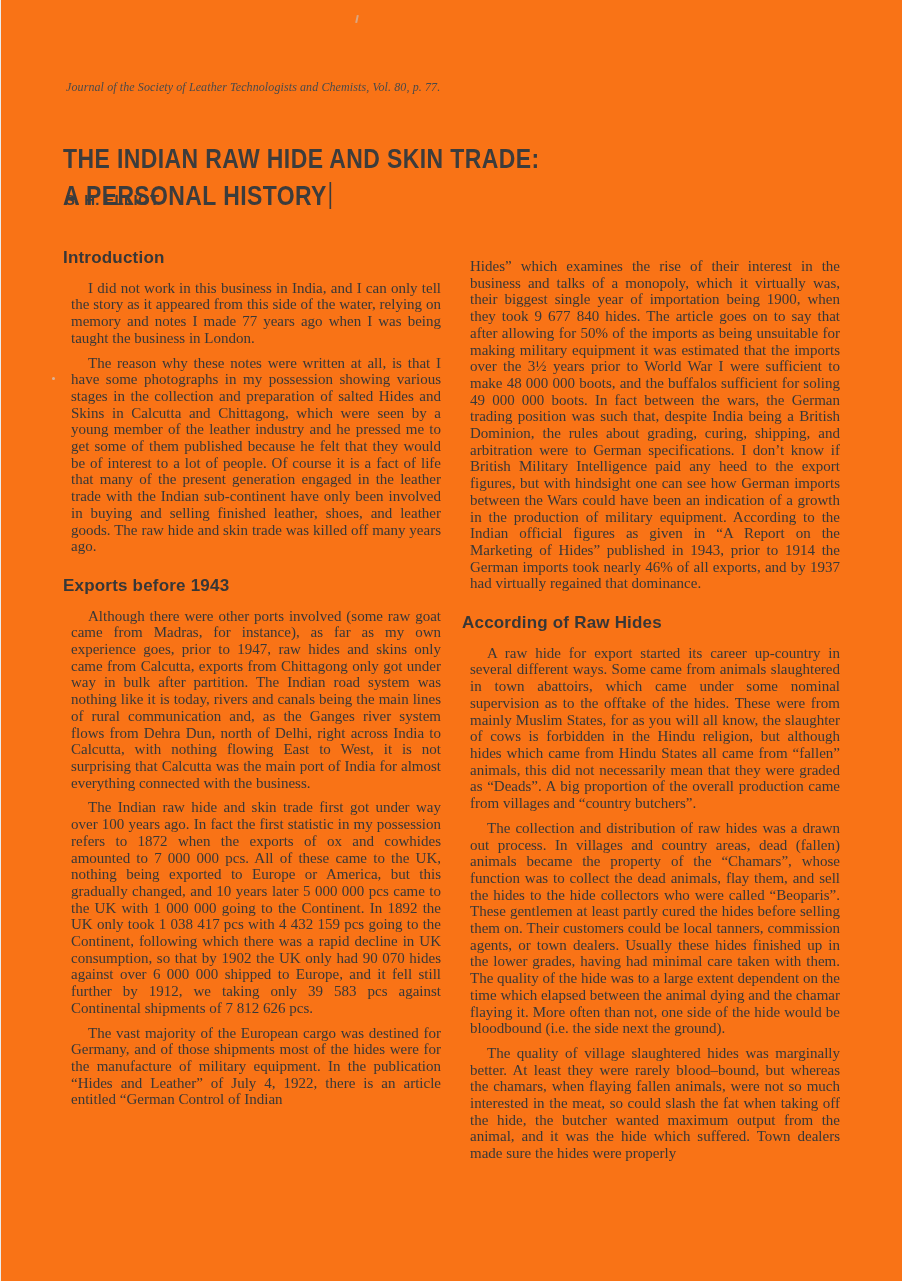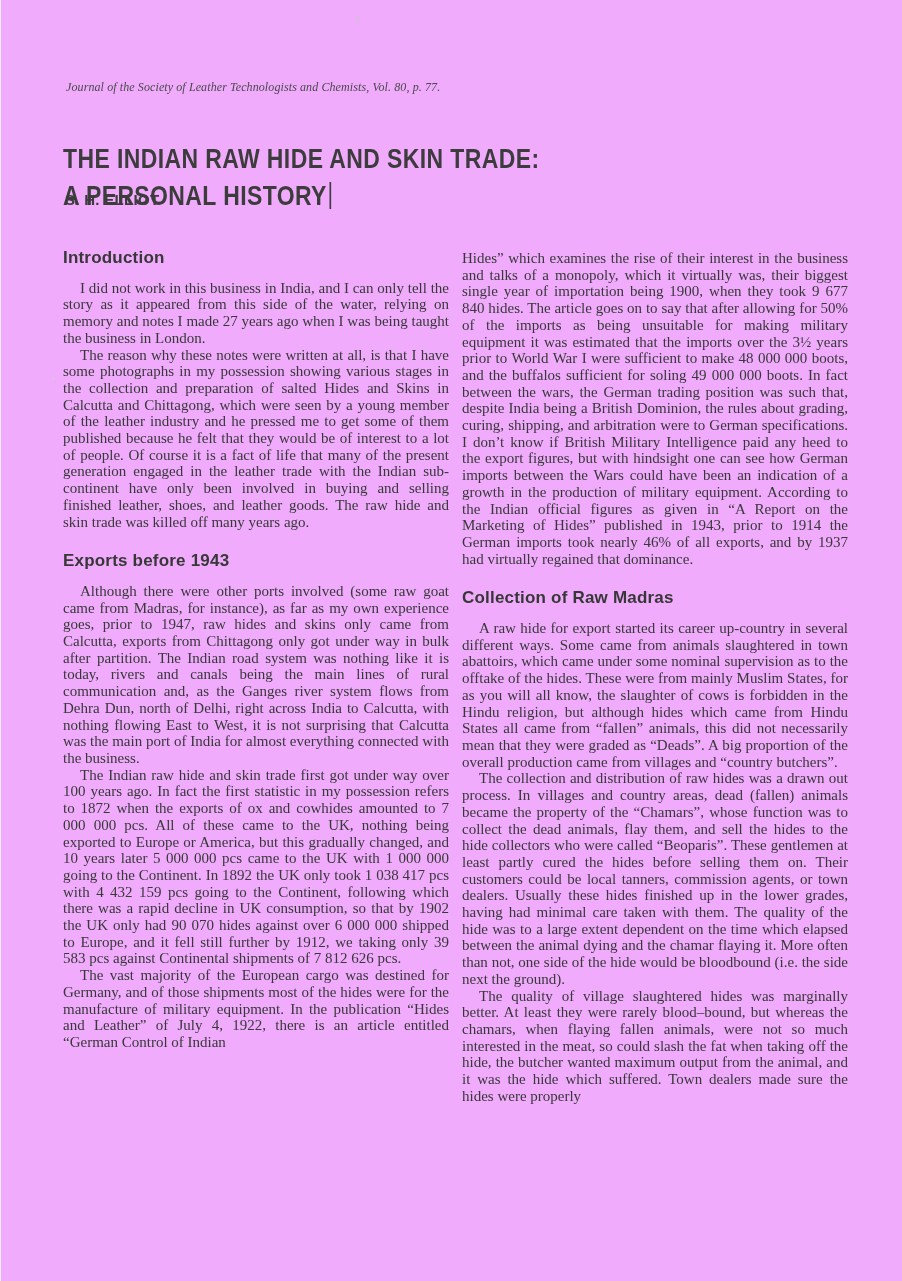--- a/index.html
+++ b/index.html
@@ -1,20 +1,20 @@
 <!DOCTYPE html>
 <html><head>
 <meta charset="utf-8">
 <style>
   html, body { margin: 0; padding: 0; background: #ffffff; }
   .page {
     position: relative;
     width: 902px;
     height: 1281px;
-    background: #f0abfc;
+    background: #f97316;
     border-left: 1px solid #ececec;
     overflow: hidden;
     font-family: "Liberation Serif", serif;
     color: #3a3a3a;
   }
   .masthead {
     position: absolute;
     left: 65px;
     top: 80px;
     font-family: "Liberation Serif", serif;
@@ -56,42 +56,41 @@
     font-size: 15px;
     color: #3c3c3c;
     letter-spacing: 0.3px;
   }
   .columns {
     position: absolute;
     left: 62px;
     top: 250px;
     width: 785px;
     display: flex;
-    gap: 1px;
-    justify-content: space-between;
+    gap: 13px;
   }
   .col {
     width: 386px;
     text-align: justify;
     font-family: "Liberation Serif", serif;
     font-size: 15px;
     line-height: 16.7px;
     color: #383838;
   }
   .section-heading {
     font-family: "Liberation Sans", sans-serif;
     font-weight: bold;
     font-size: 17px;
     color: #373737;
     margin: 23px 0 13px 0;
     text-align: left;
     letter-spacing: 0.2px;
   }
   .section-heading.first { margin-top: 0; }
-  .col p { margin: 0; text-indent: 17px; }
+  .col p { margin: 8px; text-indent: 17px; }
   .col p.continuation { text-indent: 0; }
   .page-number {
     position: absolute;
     left: 0;
     right: 10px;
     top: 1215px;
     text-align: center;
     font-family: "Liberation Serif", serif;
     font-size: 15px;
     color: #4a4a4a;
@@ -131,31 +130,31 @@
     <span class="title-line">THE INDIAN RAW HIDE AND SKIN TRADE:</span>
     <span class="title-line"><span>A PERSONAL HISTORY</span><span class="text-cursor"></span></span>
   </h1>
 
   <div class="author">S. H. ELLIOT</div>
 
   <div class="columns">
 
     <div class="col">
       <h3 class="section-heading first">Introduction</h3>
-      <p>I did not work in this business in India, and I can only tell the story as it appeared from this side of the water, relying on memory and notes I made 27 years ago when I was being taught the business in London.</p>
+      <p>I did not work in this business in India, and I can only tell the story as it appeared from this side of the water, relying on memory and notes I made 77 years ago when I was being taught the business in London.</p>
       <p>The reason why these notes were written at all, is that I have some photographs in my possession showing various stages in the collection and preparation of salted Hides and Skins in Calcutta and Chittagong, which were seen by a young member of the leather industry and he pressed me to get some of them published because he felt that they would be of interest to a lot of people. Of course it is a fact of life that many of the present generation engaged in the leather trade with the Indian sub-continent have only been involved in buying and selling finished leather, shoes, and leather goods. The raw hide and skin trade was killed off many years ago.</p>
       <h3 class="section-heading">Exports before 1943</h3>
       <p>Although there were other ports involved (some raw goat came from Madras, for instance), as far as my own experience goes, prior to 1947, raw hides and skins only came from Calcutta, exports from Chittagong only got under way in bulk after partition. The Indian road system was nothing like it is today, rivers and canals being the main lines of rural communication and, as the Ganges river system flows from Dehra Dun, north of Delhi, right across India to Calcutta, with nothing flowing East to West, it is not surprising that Calcutta was the main port of India for almost everything connected with the business.</p>
       <p>The Indian raw hide and skin trade first got under way over 100 years ago. In fact the first statistic in my possession refers to 1872 when the exports of ox and cowhides amounted to 7 000 000 pcs. All of these came to the UK, nothing being exported to Europe or America, but this gradually changed, and 10 years later 5 000 000 pcs came to the UK with 1 000 000 going to the Continent. In 1892 the UK only took 1 038 417 pcs with 4 432 159 pcs going to the Continent, following which there was a rapid decline in UK consumption, so that by 1902 the UK only had 90 070 hides against over 6 000 000 shipped to Europe, and it fell still further by 1912, we taking only 39 583 pcs against Continental shipments of 7 812 626 pcs.</p>
       <p>The vast majority of the European cargo was destined for Germany, and of those shipments most of the hides were for the manufacture of military equipment. In the publication “Hides and Leather” of July 4, 1922, there is an article entitled “German Control of Indian</p>
     </div>
 
     <div class="col">
       <p class="continuation">Hides” which examines the rise of their interest in the business and talks of a monopoly, which it virtually was, their biggest single year of importation being 1900, when they took 9 677 840 hides. The article goes on to say that after allowing for 50% of the imports as being unsuitable for making military equipment it was estimated that the imports over the 3½ years prior to World War I were sufficient to make 48 000 000 boots, and the buffalos sufficient for soling 49 000 000 boots. In fact between the wars, the German trading position was such that, despite India being a British Dominion, the rules about grading, curing, shipping, and arbitration were to German specifications. I don’t know if British Military Intelligence paid any heed to the export figures, but with hindsight one can see how German imports between the Wars could have been an indication of a growth in the production of military equipment. According to the Indian official figures as given in “A Report on the Marketing of Hides” published in 1943, prior to 1914 the German imports took nearly 46% of all exports, and by 1937 had virtually regained that dominance.</p>
-      <h3 class="section-heading">Collection of Raw Madras</h3>
+      <h3 class="section-heading">According of Raw Hides</h3>
       <p>A raw hide for export started its career up-country in several different ways. Some came from animals slaughtered in town abattoirs, which came under some nominal supervision as to the offtake of the hides. These were from mainly Muslim States, for as you will all know, the slaughter of cows is forbidden in the Hindu religion, but although hides which came from Hindu States all came from “fallen” animals, this did not necessarily mean that they were graded as “Deads”. A big proportion of the overall production came from villages and “country butchers”.</p>
       <p>The collection and distribution of raw hides was a drawn out process. In villages and country areas, dead (fallen) animals became the property of the “Chamars”, whose function was to collect the dead animals, flay them, and sell the hides to the hide collectors who were called “Beoparis”. These gentlemen at least partly cured the hides before selling them on. Their customers could be local tanners, commission agents, or town dealers. Usually these hides finished up in the lower grades, having had minimal care taken with them. The quality of the hide was to a large extent dependent on the time which elapsed between the animal dying and the chamar flaying it. More often than not, one side of the hide would be bloodbound (i.e. the side next the ground).</p>
       <p>The quality of village slaughtered hides was marginally better. At least they were rarely blood–bound, but whereas the chamars, when flaying fallen animals, were not so much interested in the meat, so could slash the fat when taking off the hide, the butcher wanted maximum output from the animal, and it was the hide which suffered. Town dealers made sure the hides were properly</p>
     </div>
 
   </div>
 
 
 </div>
 

